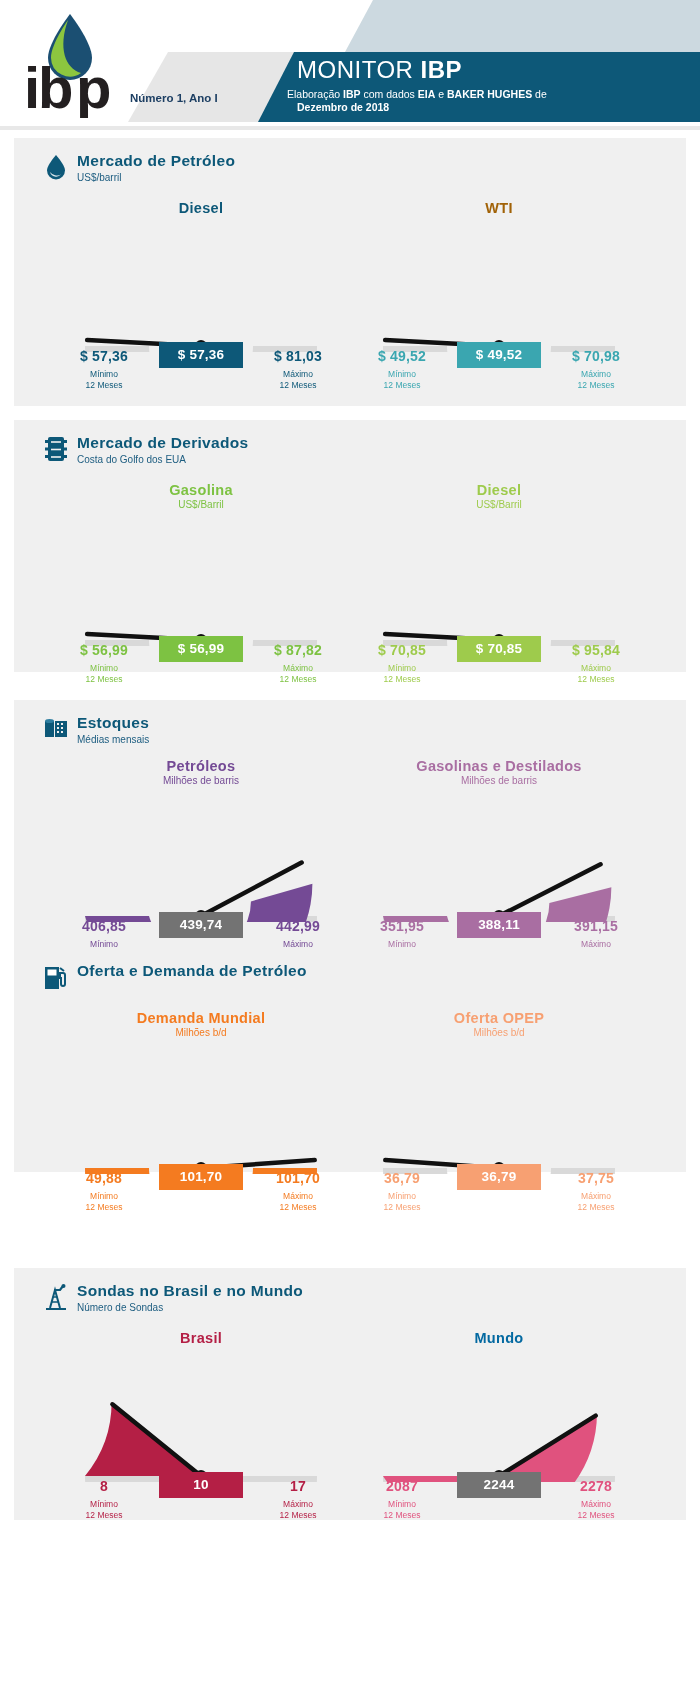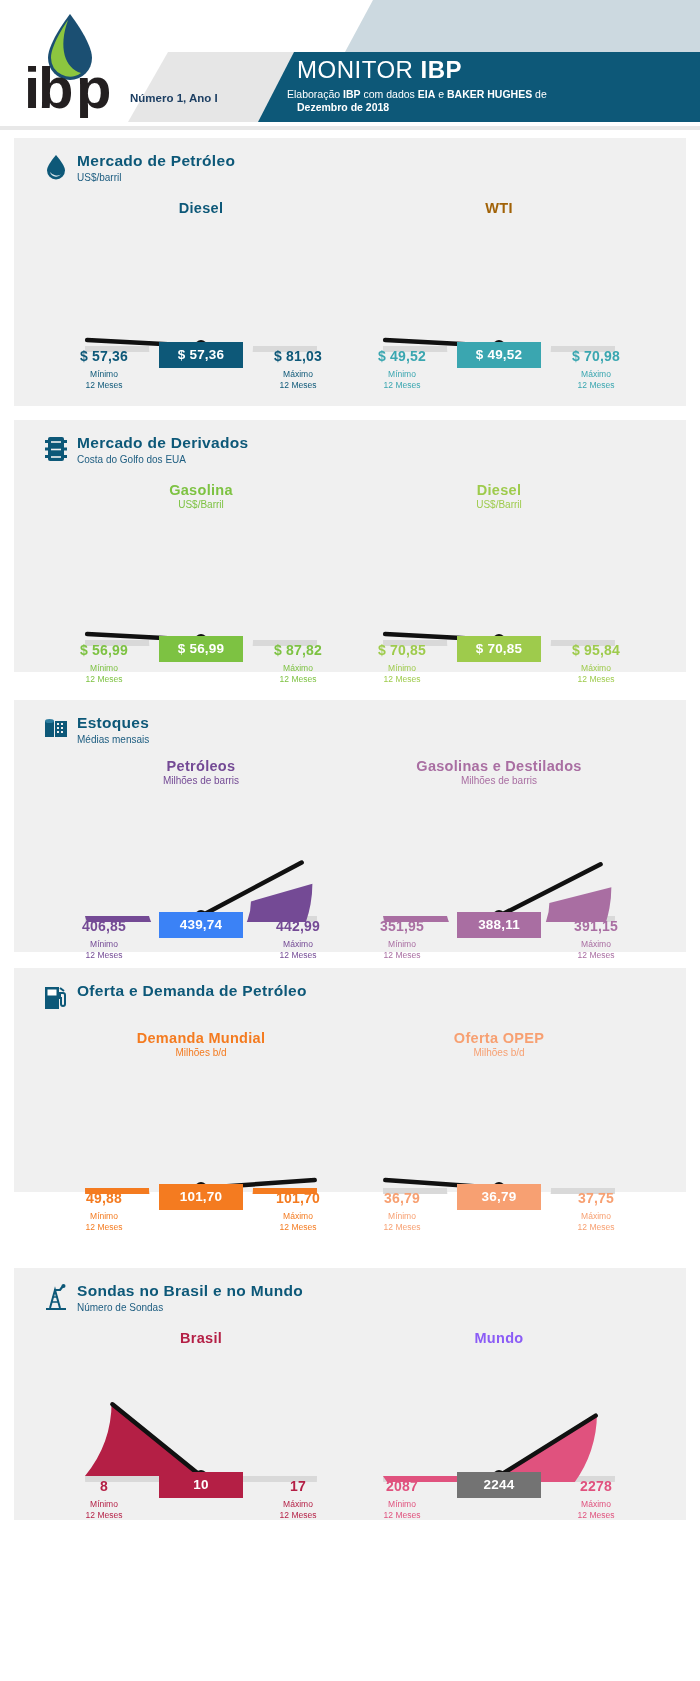--- a/index.html
+++ b/index.html
@@ -268,21 +268,21 @@
         </div>
         <div class="g-labels">
           <div class="g-min">
             <div class="g-edgeval" style="color:#744a95">406,85</div>
             <div class="g-edgecap" style="color:#744a95">Mínimo<br>12 Meses</div>
           </div>
           <div class="g-max">
             <div class="g-edgeval" style="color:#744a95">442,99</div>
             <div class="g-edgecap" style="color:#744a95">Máximo<br>12 Meses</div>
           </div>
-          <div class="g-cur" style="background:#3b82f6">439,74</div>
+          <div class="g-cur" style="background:#737373">439,74</div>
         </div>
       </div>
       <div class="gblock" style="left: 340px; top: 58px;">
         <div class="g-title" style="color:#a96ea2">Gasolinas e Destilados</div>
         <div class="g-subtitle" style="color:#a96ea2">Milhões de barris</div>
         <div class="g-svgwrap" style="margin-bottom: -4px;">
           <svg width="260" height="130" viewBox="0 0 260 130">
             <path d="M 14 123.99999999999999 A 116 116 0 0 0 246 124 L 182 124 A 52 52 0 0 1 78 124 Z" fill="#d9d9d9"></path>
             <path d="M 14 123.99999999999999 A 116 116 0 0 0 242.35564669092122 95.15197308887683 L 180.36632437868883 111.06812586742754 A 52 52 0 0 1 78 124 Z" fill="#a96ea2"></path>
             <line x1="130" y1="124" x2="231.57474375747393" y2="72.24508302969167" stroke="#111111" stroke-width="4.5" stroke-linecap="round"></line>
@@ -295,21 +295,21 @@
             <div class="g-edgecap" style="color:#a96ea2">Mínimo<br>12 Meses</div>
           </div>
           <div class="g-max">
             <div class="g-edgeval" style="color:#a96ea2">391,15</div>
             <div class="g-edgecap" style="color:#a96ea2">Máximo<br>12 Meses</div>
           </div>
           <div class="g-cur" style="background:#a96ea2">388,11</div>
         </div>
       </div>
     </div>
-    <div class="panel" style="top: 968px; height: 224px;">
+    <div class="panel" style="top: 948px; height: 224px;">
       <div class="panel-head">
         <span class="panel-icon">
           <svg width="24" height="26" viewBox="0 0 24 26">
             <rect x="1" y="3" width="14" height="22" fill="#0d5878"></rect>
             <rect x="3.5" y="5.5" width="9" height="6" fill="#ffffff"></rect>
             <path d="M16 9 h3 a2 2 0 0 1 2 2 v9 a2 2 0 0 1-4 0 v-6 h-1z" fill="none" stroke="#0d5878" stroke-width="2"></path>
             <path d="M16 4 l4 3" stroke="#0d5878" stroke-width="2" fill="none"></path>
           </svg>
         </span>
         <span><span class="panel-title">Oferta e Demanda de Petróleo</span></span>
@@ -389,21 +389,21 @@
             <div class="g-edgecap" style="color:#b41f45">Mínimo<br>12 Meses</div>
           </div>
           <div class="g-max">
             <div class="g-edgeval" style="color:#b41f45">17</div>
             <div class="g-edgecap" style="color:#b41f45">Máximo<br>12 Meses</div>
           </div>
           <div class="g-cur" style="background:#b41f45">10</div>
         </div>
       </div>
       <div class="gblock" style="left: 340px; top: 62px;">
-        <div class="g-title" style="color:#8b5cf6">Mundo</div>
+        <div class="g-title" style="color:#0369a1">Mundo</div>
         <div class="g-svgwrap" style="margin-bottom: -4px;">
           <svg width="260" height="130" viewBox="0 0 260 130">
             <path d="M 14 123.99999999999999 A 116 116 0 0 0 246 124 L 130.0001 124 A 0.0001 0.0001 0 0 1 129.9999 124 Z" fill="#d9d9d9"></path>
             <path d="M 14 123.99999999999999 A 116 116 0 0 0 227.94203935823373 61.84409178243637 L 130.00008443279256 123.9999464173205 A 0.0001 0.0001 0 0 1 129.9999 124 Z" fill="#e0527e"></path>
             <line x1="130" y1="124" x2="226.67748296183254" y2="63.58920387741464" stroke="#111111" stroke-width="4.5" stroke-linecap="round"></line>
             <circle cx="130" cy="124" r="6" fill="#111111"></circle>
           </svg>
         </div>
         <div class="g-labels">
           <div class="g-min">

